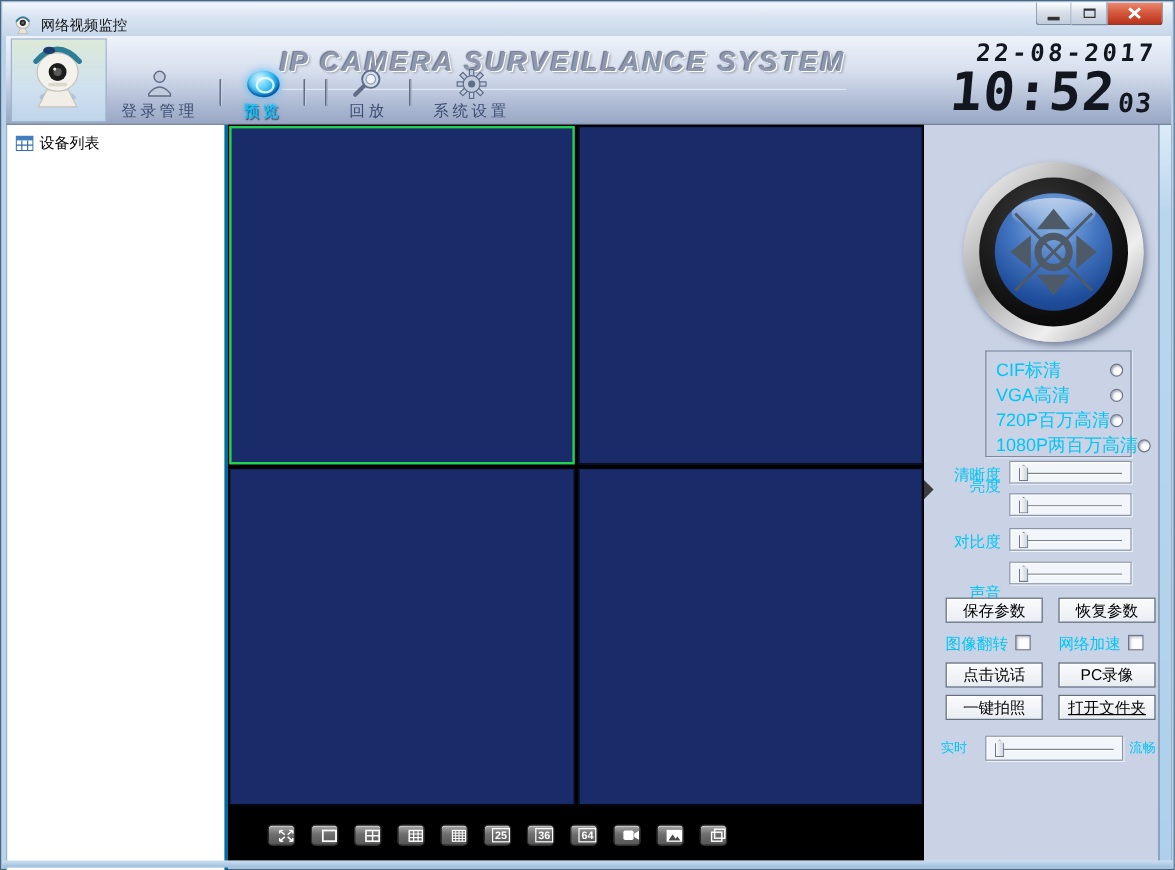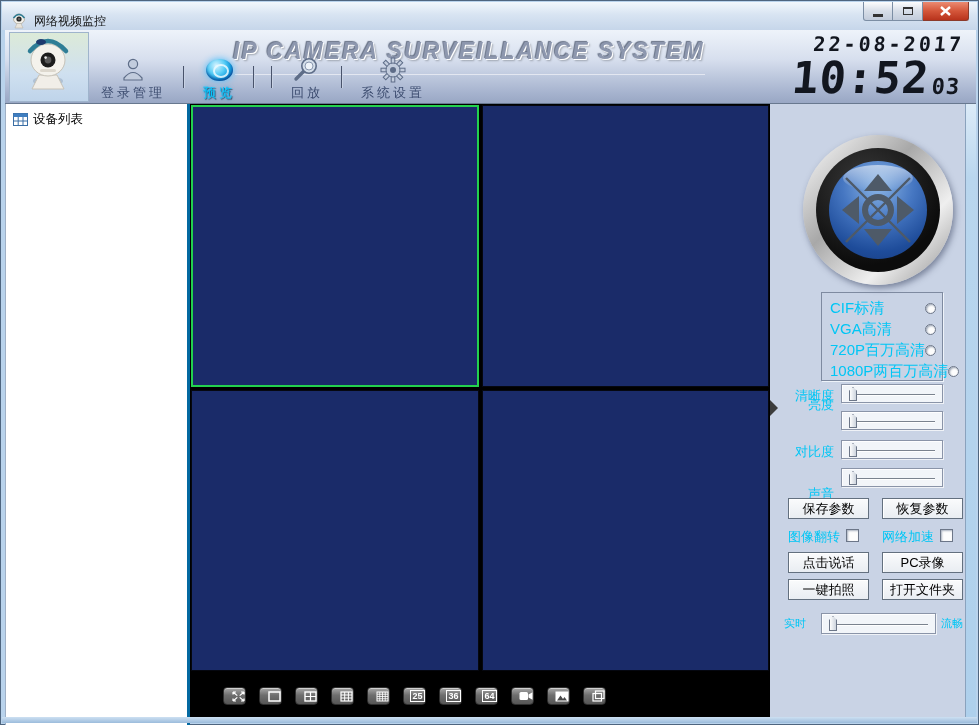--- a/index.html
+++ b/index.html
@@ -386,21 +386,21 @@
 
       <div class="chk-label" style="left:18px;top:424px;">图像翻转</div>
       <div class="chk" style="left:76px;top:425px;"></div>
       <div class="chk-label" style="left:112px;top:424px;">网络加速</div>
       <div class="chk" style="left:170px;top:425px;"></div>
 
       <div class="pbtn" style="left:18px;top:448px;">点击说话</div>
       <div class="pbtn" style="left:112px;top:448px;">PC录像</div>
 
       <div class="pbtn" style="left:18px;top:475px;">一键拍照</div>
-      <div class="pbtn" style="left:112px;top:475px;">打开文件夹</div>
+      <div class="pbtn" style="left:112px;top:475px;text-decoration:underline;">打开文件夹</div>
 
       <div class="stream-label" style="left:14px;top:512px;">实时</div>
       <div class="slider" style="left:51px;top:509px;width:115px;height:21px;">
         <div class="track" style="top:10px;"></div>
           <div class="thumb" style="height:15px;"></div>
       </div>
       <div class="stream-label" style="left:171px;top:512px;">流畅</div>
     </div>
 
     <div class="rstrip"></div>

